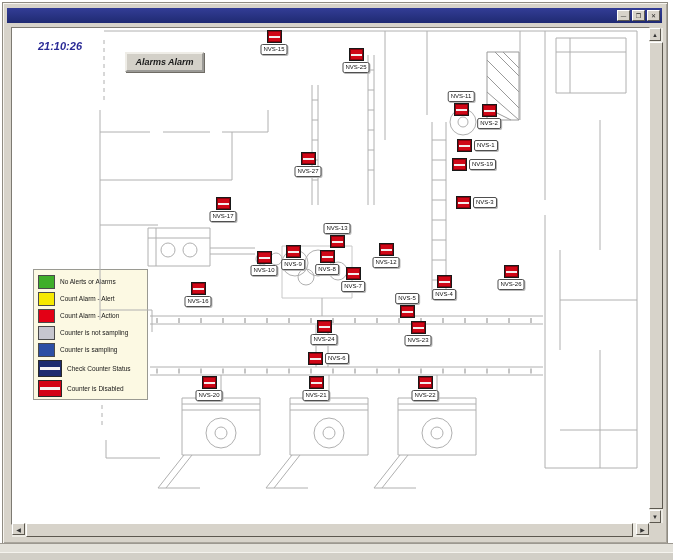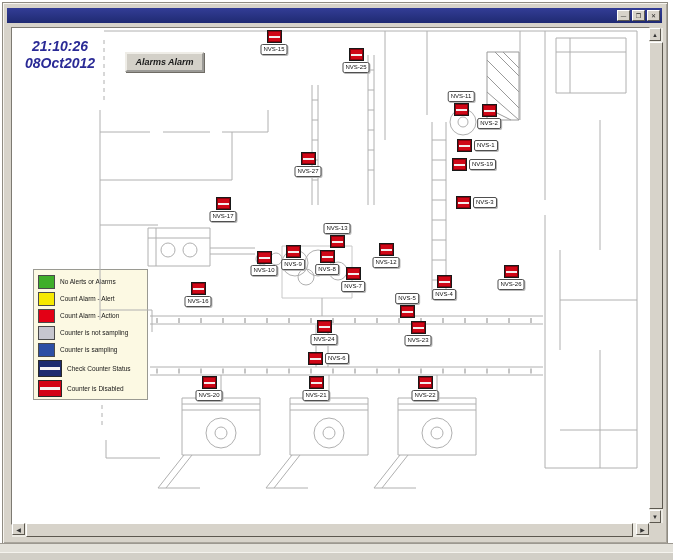--- a/index.html
+++ b/index.html
@@ -36,21 +36,21 @@
     position:absolute;background:#d7d3ca;border:1px solid;
     border-color:#ffffff #5c584f #5c584f #ffffff;color:#333;
     font-size:6px;display:flex;align-items:center;justify-content:center;padding:0;
   }
   .sb-thumb{position:absolute;background:#d7d3ca;border:1px solid;border-color:#ffffff #5c584f #5c584f #ffffff;}
   
   .strip-a{position:absolute;left:0;top:543px;width:673px;height:8px;background:#e3e1da;border-top:1px solid #9c9890;border-bottom:1px solid #8b8780;}
   .strip-b{position:absolute;left:0;top:552px;width:673px;height:8px;background:#d2cfc7;border-top:1px solid #f5f3ee;}
   
   .clock{position:absolute;left:8px;top:38px;width:104px;text-align:center;
-    color:#2a2a96;font-weight:bold;font-style:italic;font-size:14px;line-height:17px;}
+    color:#2a2a96;font-weight:bold;font-style:italic;font-size:11px;line-height:17px;}
   .silence-btn{
     position:absolute;left:125px;top:52px;width:79px;height:20px;
     background:#d3d0c8;border:2px outset #efede7;box-shadow:1px 1px 0 #6f6c65;
     font-family:"Liberation Sans",sans-serif;font-size:9px;font-weight:bold;font-style:italic;color:#1b1b1b;
     display:flex;align-items:center;justify-content:center;cursor:default;
   }
   
   .legend{
     position:absolute;left:33px;top:269px;width:115px;height:131px;
     background:#fcf9e3;border:1px solid #9a9a92;box-sizing:border-box;padding:3px 0 0 4px;
@@ -148,21 +148,20 @@
     <path d="M398 398 H476 V455 H398 Z M398 404 H476 M398 410 H476"></path>
     <circle cx="437" cy="433" r="15"></circle>
       <circle cx="437" cy="433" r="6"></circle>
     <path d="M400 455 L374 488 M408 455 L382 488 M374 488 H416"></path>
     <path d="M106 440 V458 H160"></path>
   </g>
 </svg>
 
 <div class="clock">
   <div>21:10:26</div>
-  <div>08Oct2012</div>
 </div>
 
 <button class="silence-btn">Alarms Alarm</button>
 
 <div class="legend" id="legend-box">
     <div class="lg-row">
       <span class="lg-swatch" style="background: rgb(63, 174, 42);"></span>
       <span class="lg-label">No Alerts or Alarms</span>
     </div>
     <div class="lg-row">

